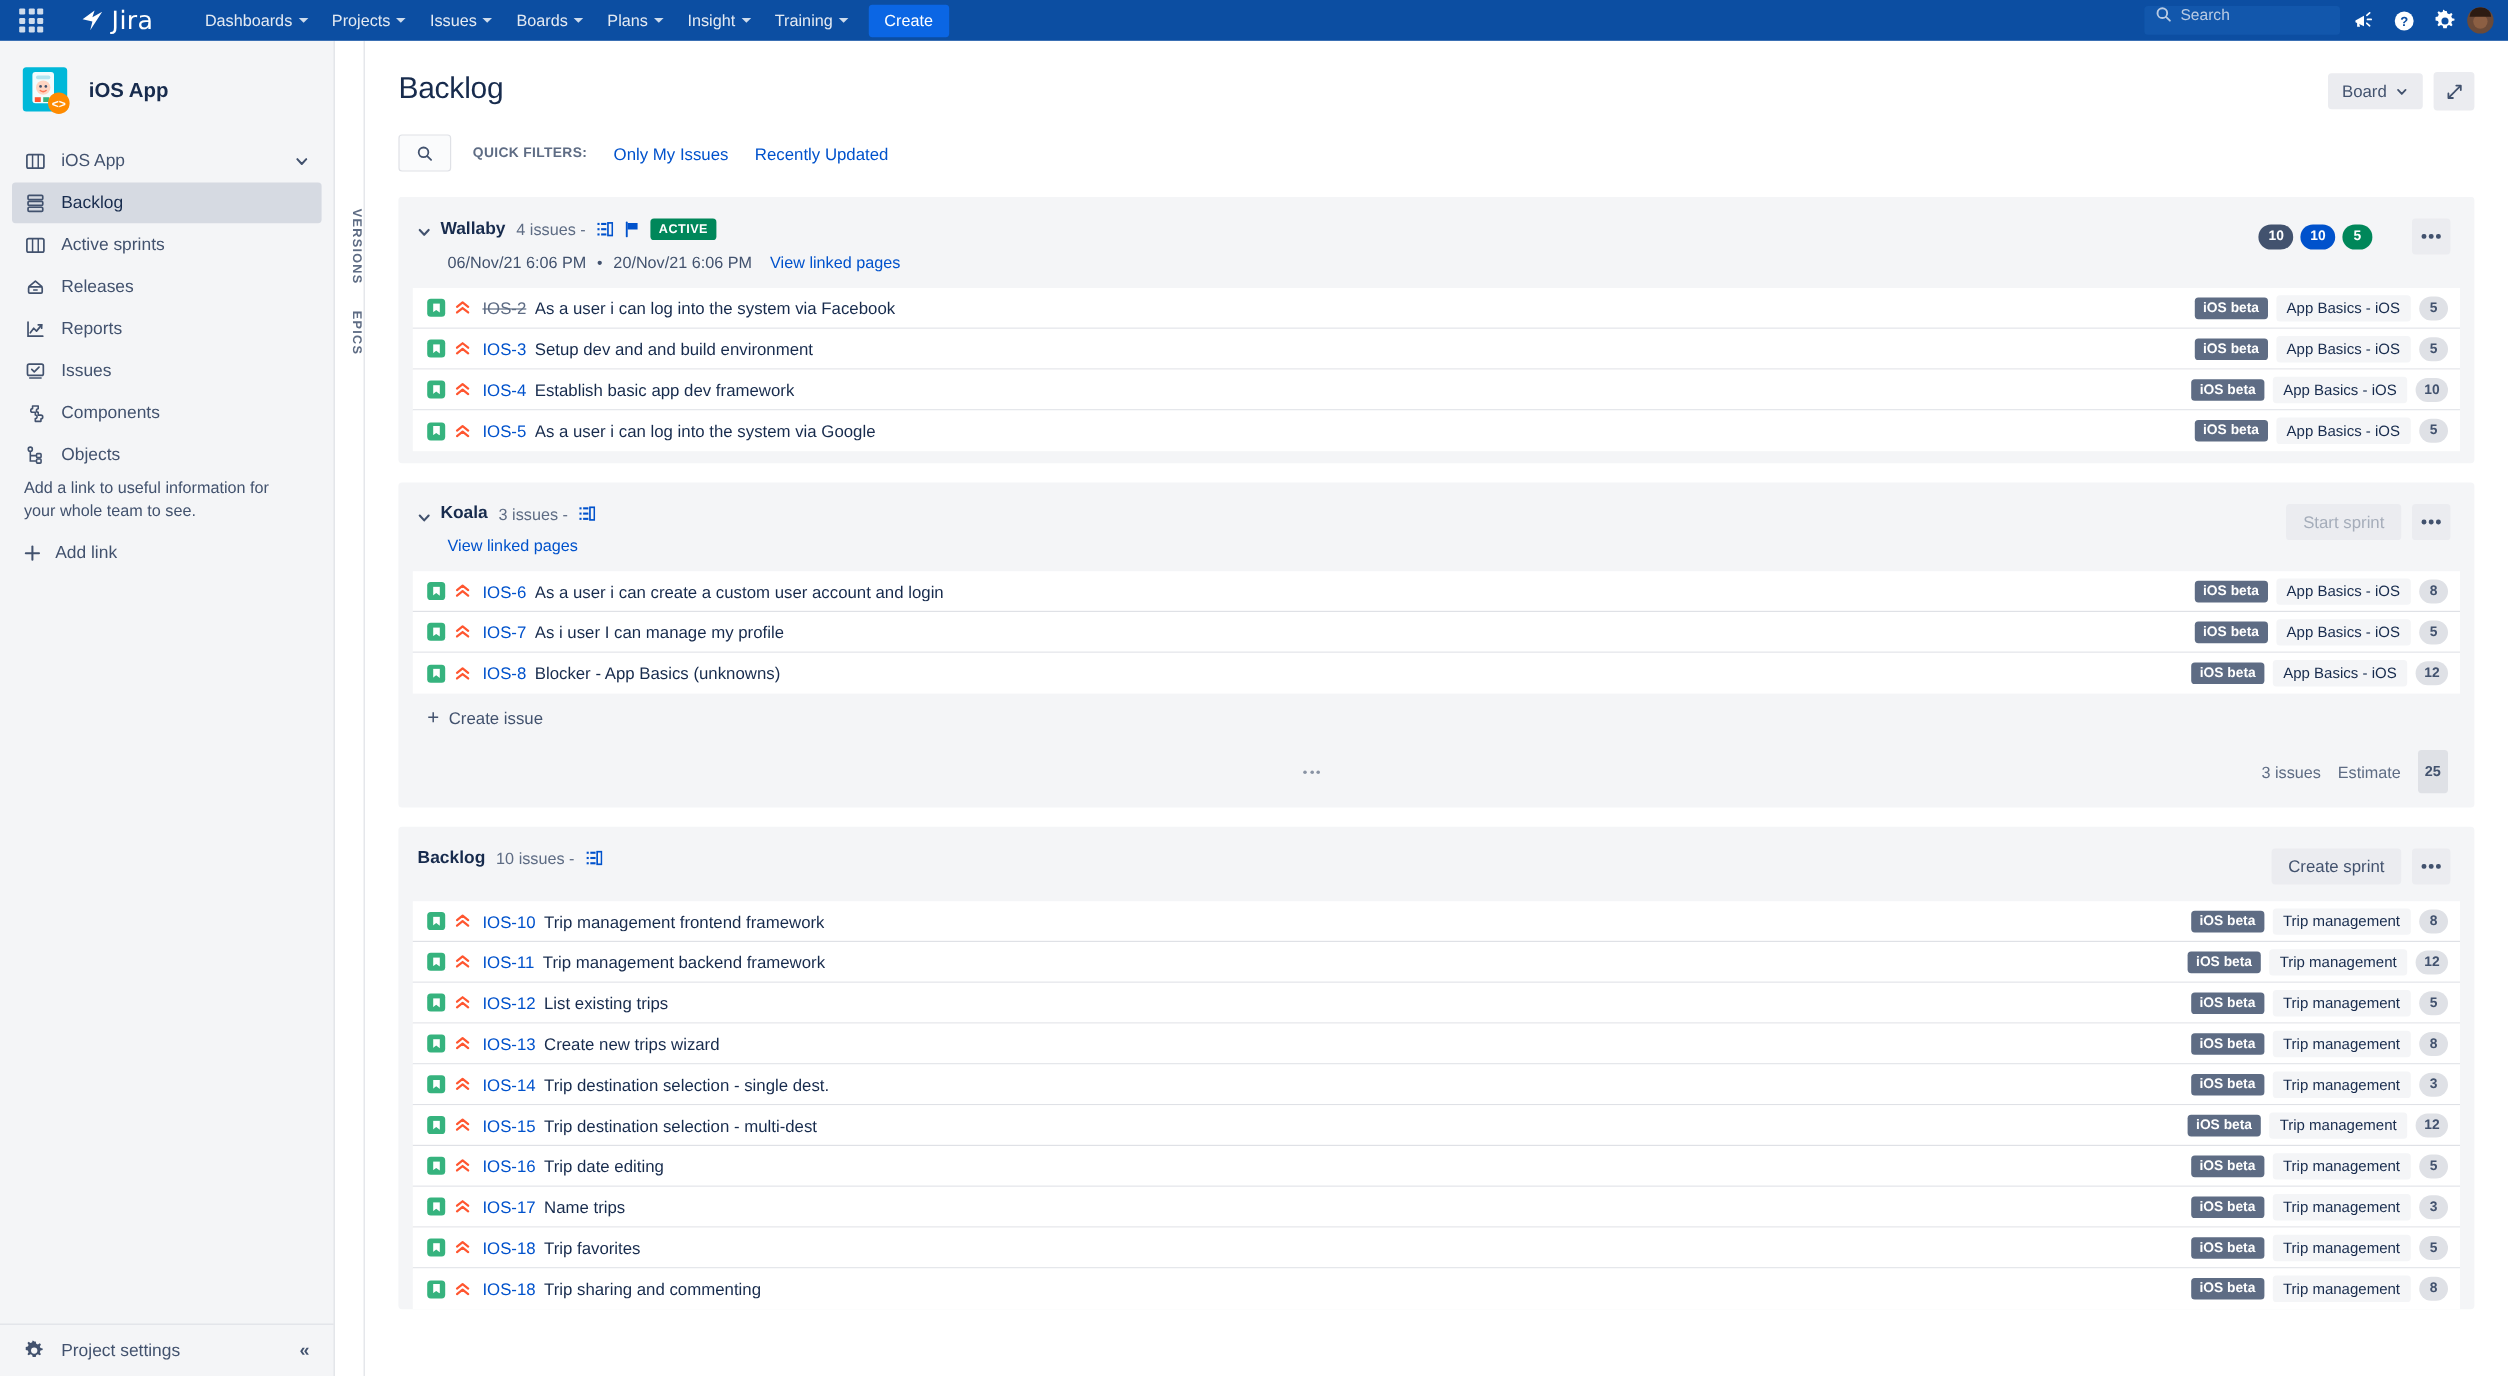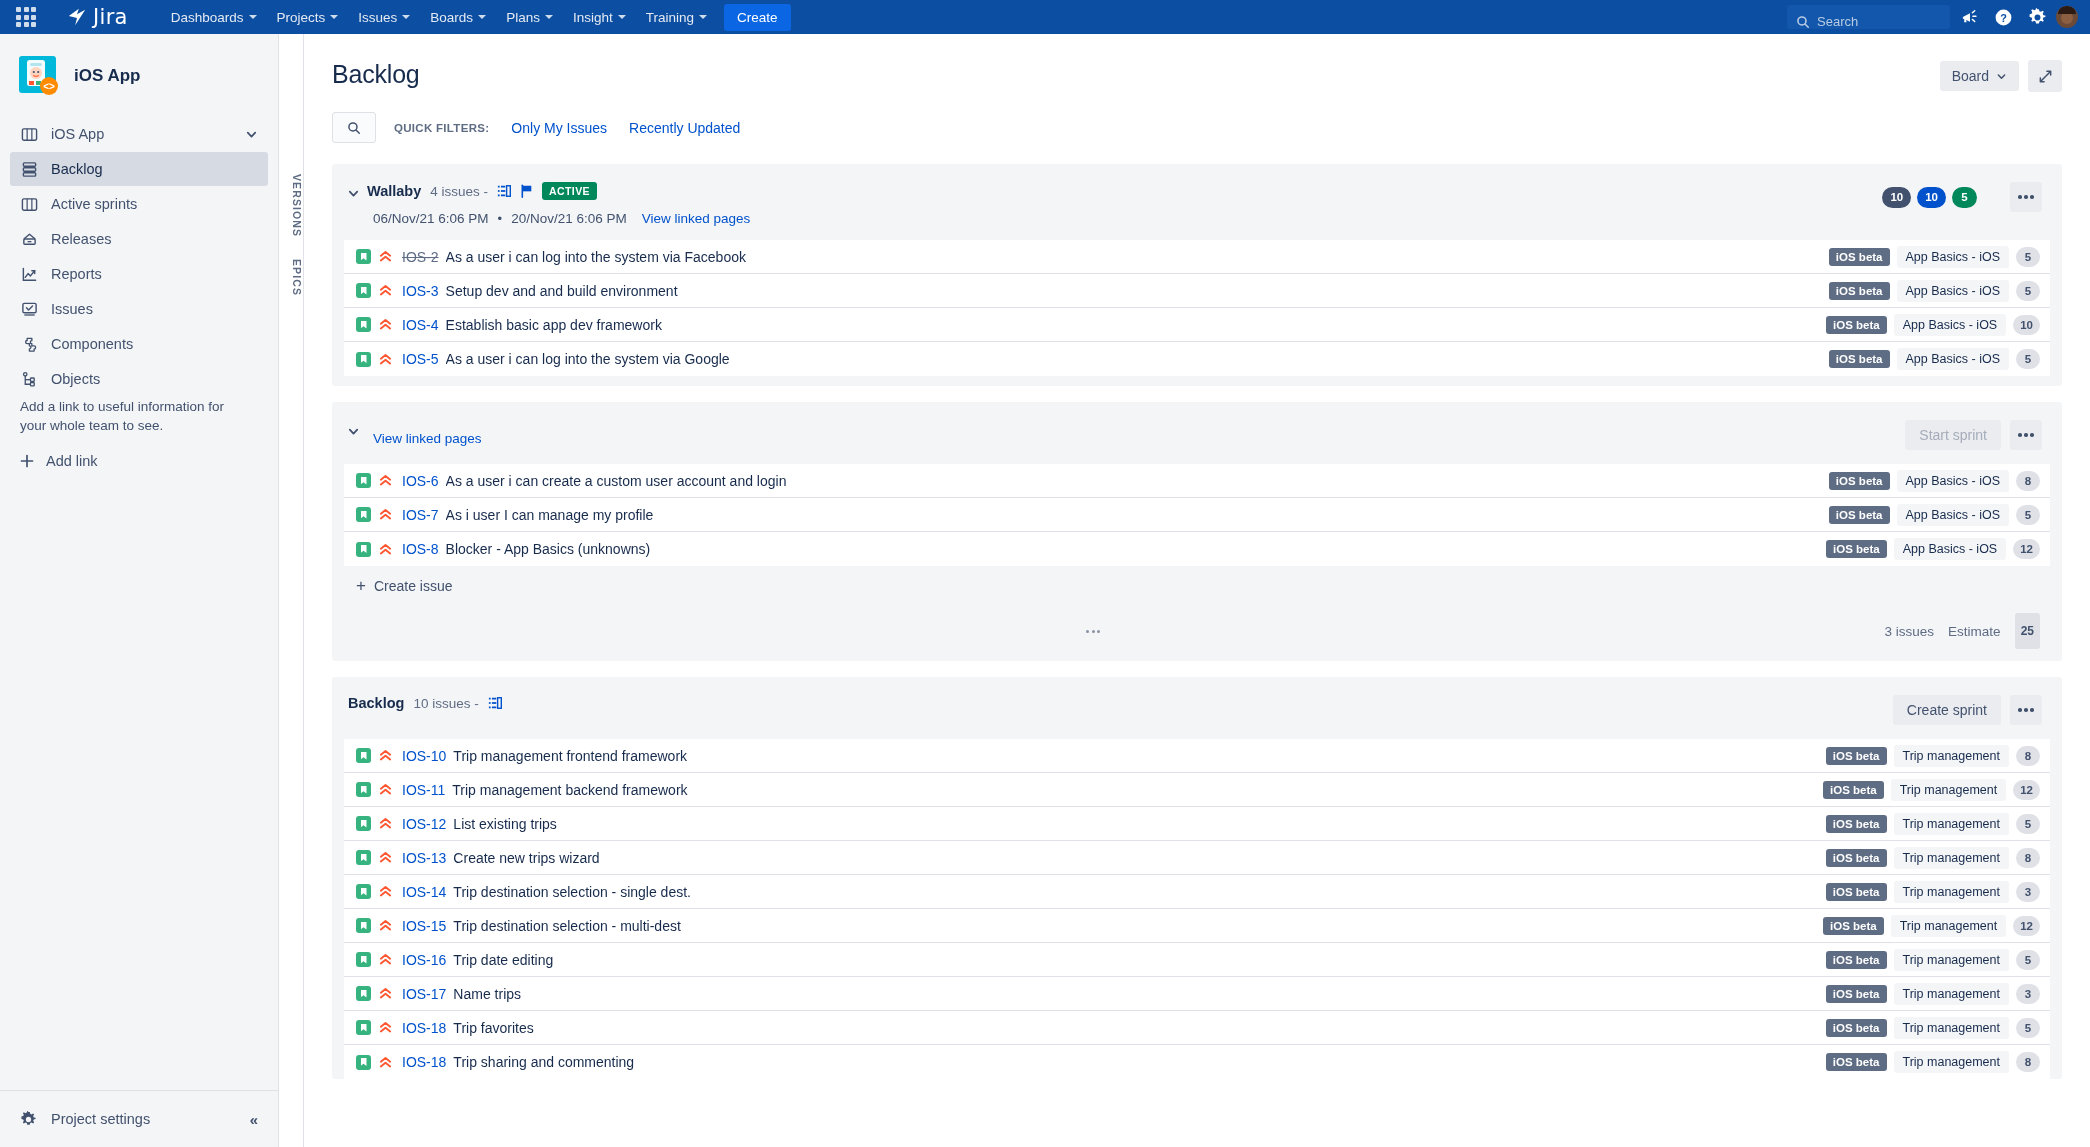--- a/index.html
+++ b/index.html
@@ -29,21 +29,21 @@
     display: flex; align-items: center; gap: 5px; cursor: pointer; white-space: nowrap;
   }
   .caret { width: 0; height: 0; border-left: 4px solid transparent; border-right: 4px solid transparent; border-top: 4.5px solid #cfdcec; display: inline-block; }
   .createbtn {
     background: #0b66e4; color: #fff; font-size: 13.5px; font-weight: 500;
     padding: 6px 13px; border-radius: 3px; margin-left: 6px; cursor: pointer;
   }
   .nav-right { margin-left: auto; display: flex; align-items: center; gap: 4px; padding-right: 12px; }
   .searchbox {
     background: #1257ac; border-radius: 3px; height: 24px; width: 163px;
-    display: flex; align-items: flex-end; gap: 7px; padding: 0 9px; cursor: text;
+    display: flex; align-items: flex-start; gap: 7px; padding: 0 9px; cursor: text;
   }
   .searchbox .ph { color: #b9cbe3; font-size: 13px; }
   .navicon { width: 30px; height: 30px; display: flex; align-items: center; justify-content: center; border-radius: 3px; cursor: pointer; }
   .avatar {
     width: 22px; height: 22px; border-radius: 50%; overflow: hidden;
     background: #6b4a38; cursor: pointer; position: relative;
   }
   .avatar .hair { position: absolute; top: 0; left: 2px; right: 2px; height: 8px; background: #2c1b12; border-radius: 8px 8px 0 0; }
   .avatar .face { position: absolute; top: 6px; left: 5px; width: 12px; height: 12px; background: #8c5f43; border-radius: 50%; }
 
@@ -63,21 +63,21 @@
   .nav-row.active { background: #d6dae2; color: #172b4d; font-weight: 400; }
   .nav-row .label { flex: 1; }
   .nav-row .ico { width: 18px; height: 18px; display: flex; align-items: center; justify-content: center; flex: none; }
   .shortcuts-title {
     font-size: 11.5px; font-weight: 700; letter-spacing: .6px; color: #5e6c84;
     padding: 20px 20px 8px 20px;
   }
   .shortcuts-desc { font-size: 13.5px; color: #42526e; line-height: 1.42; padding: 0 24px 0 20px; }
   .addlink { display: flex; align-items: center; gap: 12px; color: #42526e; font-size: 14.5px; padding: 18px 20px; cursor: pointer; }
   .sidebar-bottom {
-    position: absolute; bottom: 0; left: 0; right: 0; height: 57px;
+    position: absolute; bottom: 0; left: 0; right: 0; height: 44px;
     border-top: 1px solid #dfe1e6; display: flex; align-items: center; padding: 0 20px; gap: 14px;
   }
   .sidebar-bottom .lbl { font-size: 14.5px; color: #42526e; flex: 1; cursor: pointer; }
   .collapse-btn { cursor: pointer; color: #42526e; font-size: 15px; font-weight: 700; }
 
   
   .vtabs {
     position: absolute; top: 34px; left: 279px; width: 25px; bottom: 0;
     background: #fff; border-right: 1px solid #dfe1e6; padding-top: 140px; z-index: 15;
   }
@@ -550,20 +550,33 @@
       </div>
 
       <div class="sprint">
         <div class="sprint-head">
           <span class="sp-chevron">
             <svg width="13" height="13" viewBox="0 0 14 14">
               <path d="M3 5 L7 9.3 L11 5" fill="none" stroke="#42526e" stroke-width="1.9" stroke-linecap="round" stroke-linejoin="round"></path>
             </svg>
           </span>
           <div class="sp-main">
+            <div class="sp-row1">
+              <span class="sp-name">Koala</span>
+              <span class="sp-count">3 issues -</span>
+              <svg width="14" height="14" viewBox="0 0 16 16">
+                <rect x="1" y="2" width="2" height="2" fill="#0052cc"></rect>
+                <rect x="1" y="7" width="2" height="2" fill="#0052cc"></rect>
+                <rect x="1" y="12" width="2" height="2" fill="#0052cc"></rect>
+                <rect x="4.5" y="2" width="5" height="2" fill="#0052cc"></rect>
+                <rect x="4.5" y="7" width="5" height="2" fill="#0052cc"></rect>
+                <rect x="4.5" y="12" width="5" height="2" fill="#0052cc"></rect>
+                <rect x="11" y="2" width="4.2" height="12" fill="none" stroke="#0052cc" stroke-width="1.6"></rect>
+              </svg>
+            </div>
             <div class="sp-row2">
               <span class="sp-link" style="margin-left:0">View linked pages</span>
             </div>
           </div>
           <div class="sp-right">
             <button class="btn-startsprint">Start sprint</button>
             <div class="more-btn">
               <i></i>
                 <i></i>
                 <i></i>

